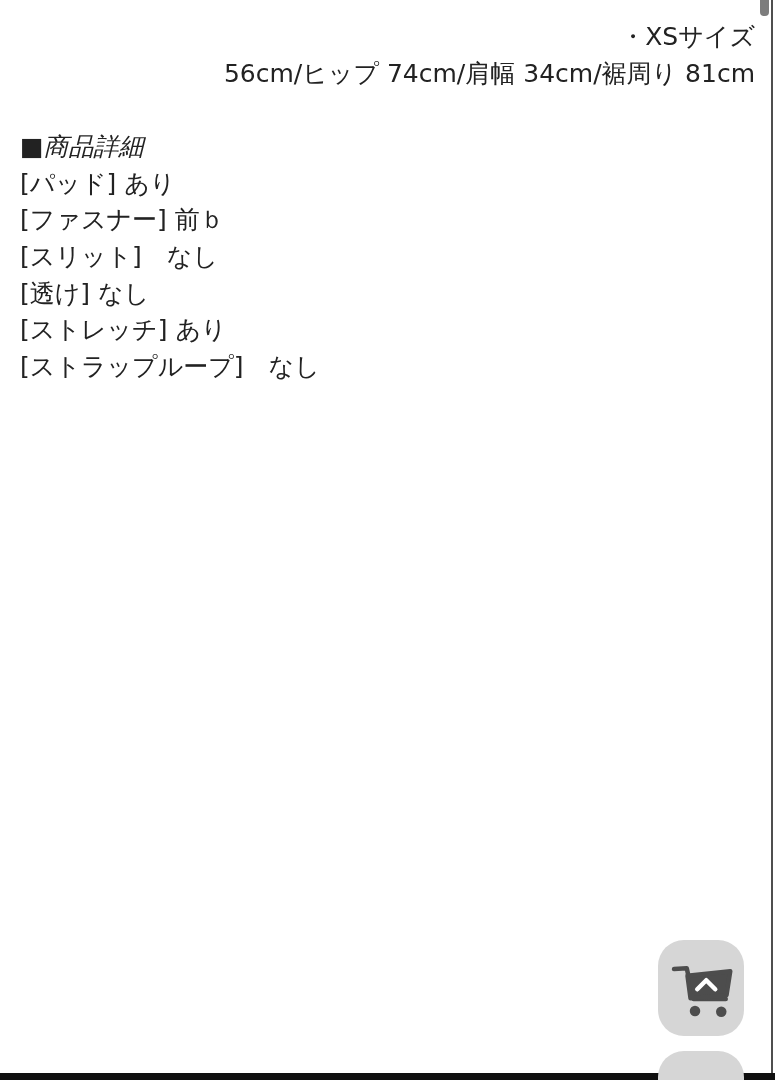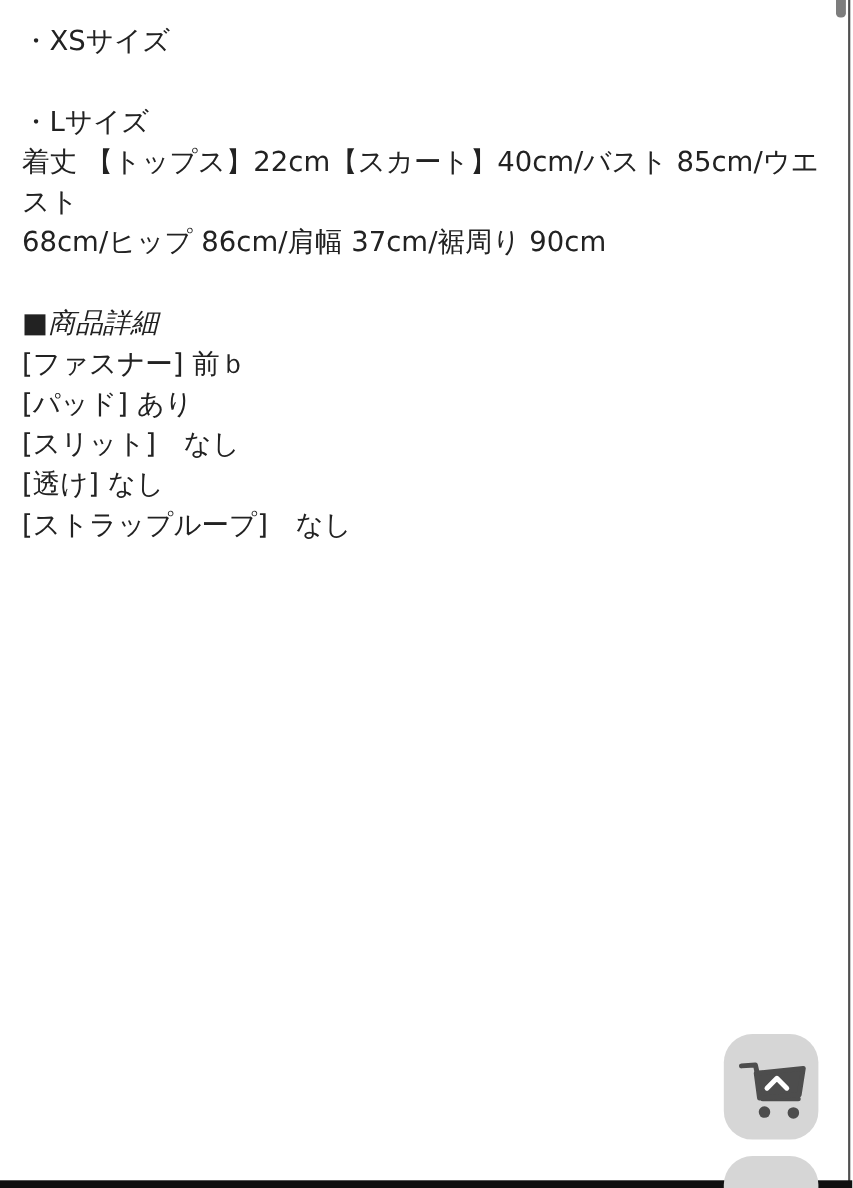--- a/index.html
+++ b/index.html
@@ -4,21 +4,21 @@
 <style>
   html,body{margin:0;padding:0;}
   body{
     width:775px;height:1080px;position:relative;overflow:hidden;
     background:#ffffff;color:#222222;
     font-family:"DejaVu Sans","Liberation Sans",sans-serif;
     font-size:25px;line-height:36.6px;
   }
   .content{padding:19px 20px 0 20px;}
   .line{white-space:pre-wrap;}
-  .size-block{margin:0 0 37px 0;}
+  .size-block{margin:0 0 37px 0;text-align:right;}
   .details-heading{margin:0;font-style:italic;}
   
   .fab{
     position:absolute;left:658px;width:86px;height:96px;
     border-radius:26px;background:#d6d6d6;z-index:3;border:none;padding:0;
     display:flex;align-items:center;justify-content:center;cursor:pointer;
   }
   #cart-btn{top:940px;}
   #partial-btn{top:1051px;}
   
@@ -27,35 +27,32 @@
   .scroll-thumb{position:absolute;left:760px;top:-8px;width:9px;height:24px;border-radius:4px;background:#7d7d7d;z-index:4;}
 </style>
 </head>
 <body>
 
 <div class="content">
 
 
   <div class="size-block">
     <div class="line">・XSサイズ</div>
+    <div class="line">56cm/ヒップ 74cm/肩幅 34cm/裾周り 81cm</div>
   </div>
 
 
 
-  <div class="size-block">
-    <div class="line">・Lサイズ</div>
-    <div class="line">着丈 【トップス】22cm【スカート】40cm/バスト 85cm/ウエスト</div>
-    <div class="line">68cm/ヒップ 86cm/肩幅 37cm/裾周り 90cm</div>
-  </div>
 
   <div class="line details-heading">■商品詳細</div>
+  <div class="line">[パッド] あり</div>
   <div class="line">[ファスナー] 前ｂ</div>
-  <div class="line">[パッド] あり</div>
   <div class="line">[スリット]　なし</div>
   <div class="line">[透け] なし</div>
+  <div class="line">[ストレッチ] あり</div>
   <div class="line">[ストラップループ]　なし</div>
 
 </div>
 
 <button class="fab" id="cart-btn">
   <span>
     <svg width="70" height="72" viewBox="0 0 90 96" xmlns="http://www.w3.org/2000/svg">
       <path d="M9 24 L26 23 L35 64 L78 64" fill="none" stroke="#4d4d4d" stroke-width="6" stroke-linecap="round" stroke-linejoin="round"></path>
       <polygon points="27,33 84,27 79,59 31,63" fill="#4d4d4d" stroke="#4d4d4d" stroke-width="6" stroke-linejoin="round"></polygon>
       <polyline points="40,51 52,39 64,51" fill="none" stroke="#ffffff" stroke-width="6" stroke-linecap="round" stroke-linejoin="round"></polyline>

